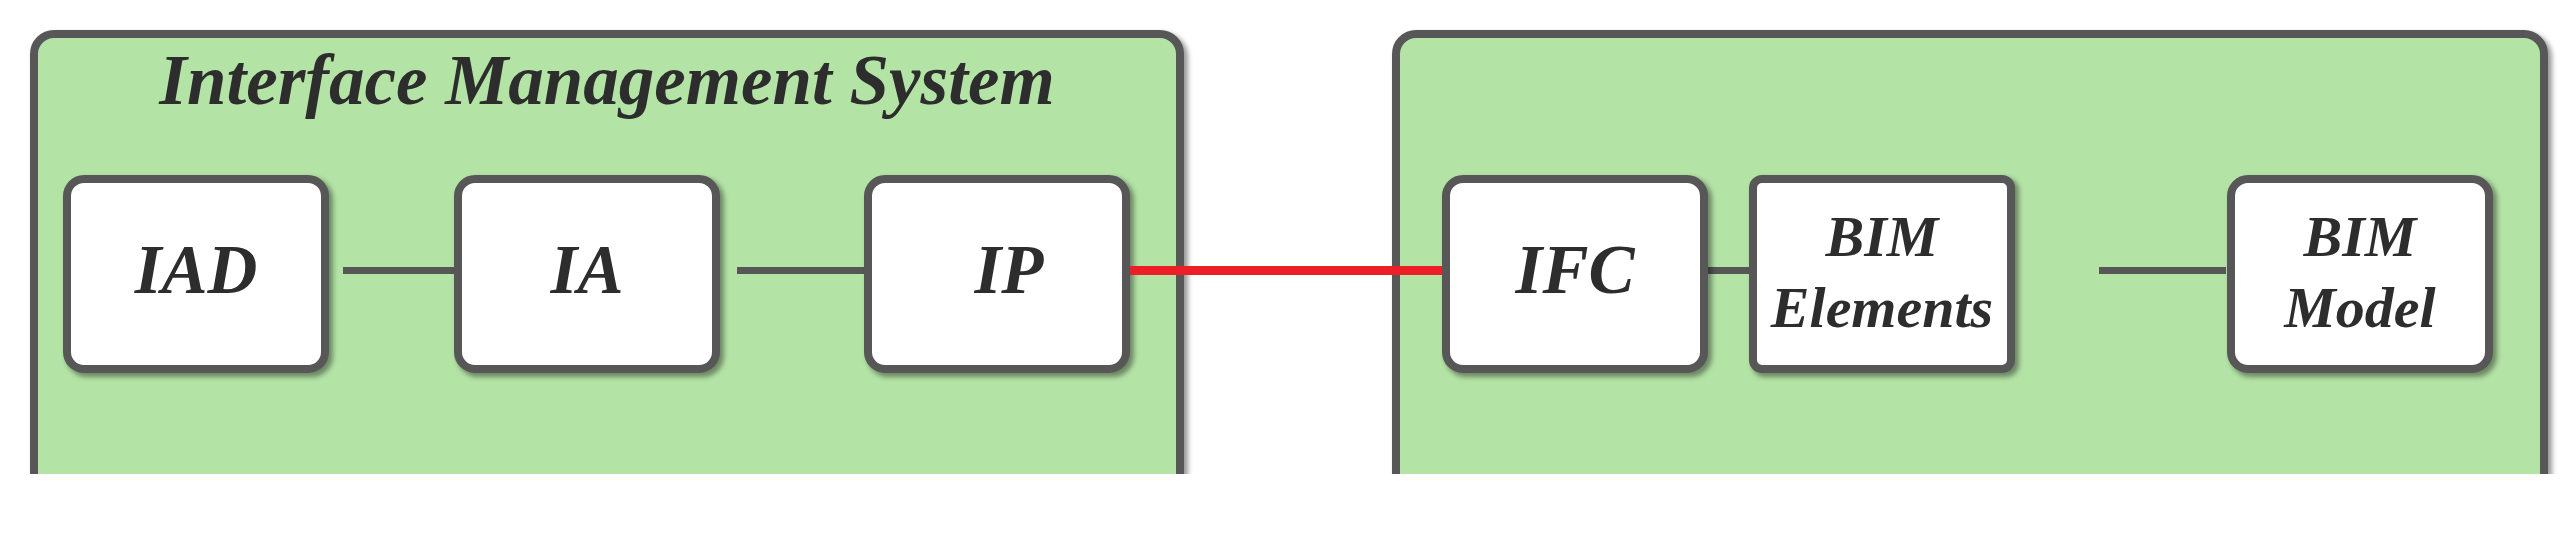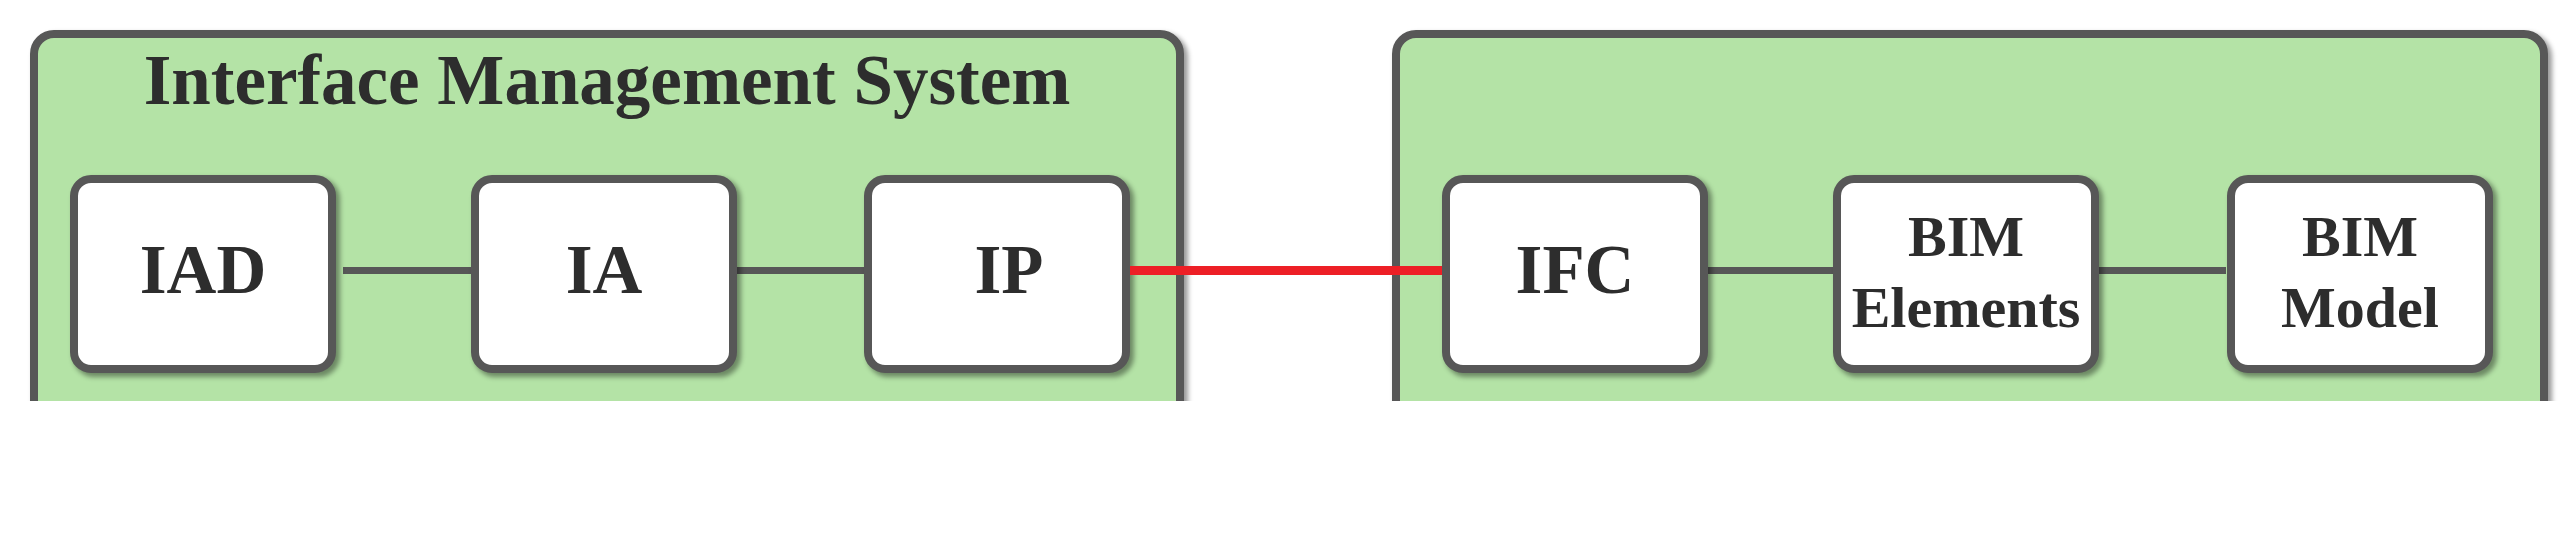--- a/index.html
+++ b/index.html
@@ -11,23 +11,24 @@
   }
   html, body {
     margin: 0;
     padding: 0;
     background: var(--page-bg);
     font-family: "Liberation Serif", "DejaVu Serif", serif;
   }
   .stage {
     position: relative;
     width: 2576px;
-    height: 401px;
+    height: 474px;
     background: var(--page-bg);
     overflow: hidden;
+    font-style: italic;
   }
   .group {
     position: absolute;
     top: 30px;
     height: 478px;
     background: var(--group-fill);
     border: 8px solid var(--border);
     border-radius: 24px;
     box-sizing: border-box;
     box-shadow: 3.2px 3.2px 4.8px rgba(0,0,0,0.40);
@@ -84,25 +85,25 @@
     top: 266px;
     height: 8.8px;
     background: var(--link);
     z-index: 5;
   }
   
   .group-ims   { left: 30px;   width: 1154px; }
   .group-bim   { left: 1392px; width: 1156px; }
   .title-ims   { left: 30px;   width: 1154px; }
   .title-bim   { left: 1392px; width: 1156px; }
-  .node-iad    { left: 70px; text-align: right; }
-  .node-ia     { left: 471px; text-align: right; }
+  .node-iad    { left: 63px; text-align: right; }
+  .node-ia     { left: 454px; text-align: right; }
   .node-ip     { left: 864px; padding-left: 24px; }
   .node-ifc    { left: 1442px; }
-  .node-elem   { left: 1833px; }
+  .node-elem   { left: 1749px; border-radius: 13px; }
   .node-model  { left: 2227px; }
   .conn-iad-ia     { left: 343px;  width: 128px; }
   .conn-ia-ip      { left: 737px;  width: 127px; }
   .link-ip-ifc     { left: 1130px; width: 312px; }
   .conn-ifc-elem   { left: 1708px; width: 125px; }
   .conn-elem-model { left: 2099px; width: 127px; }
 </style>
 </head>
 <body>
 

